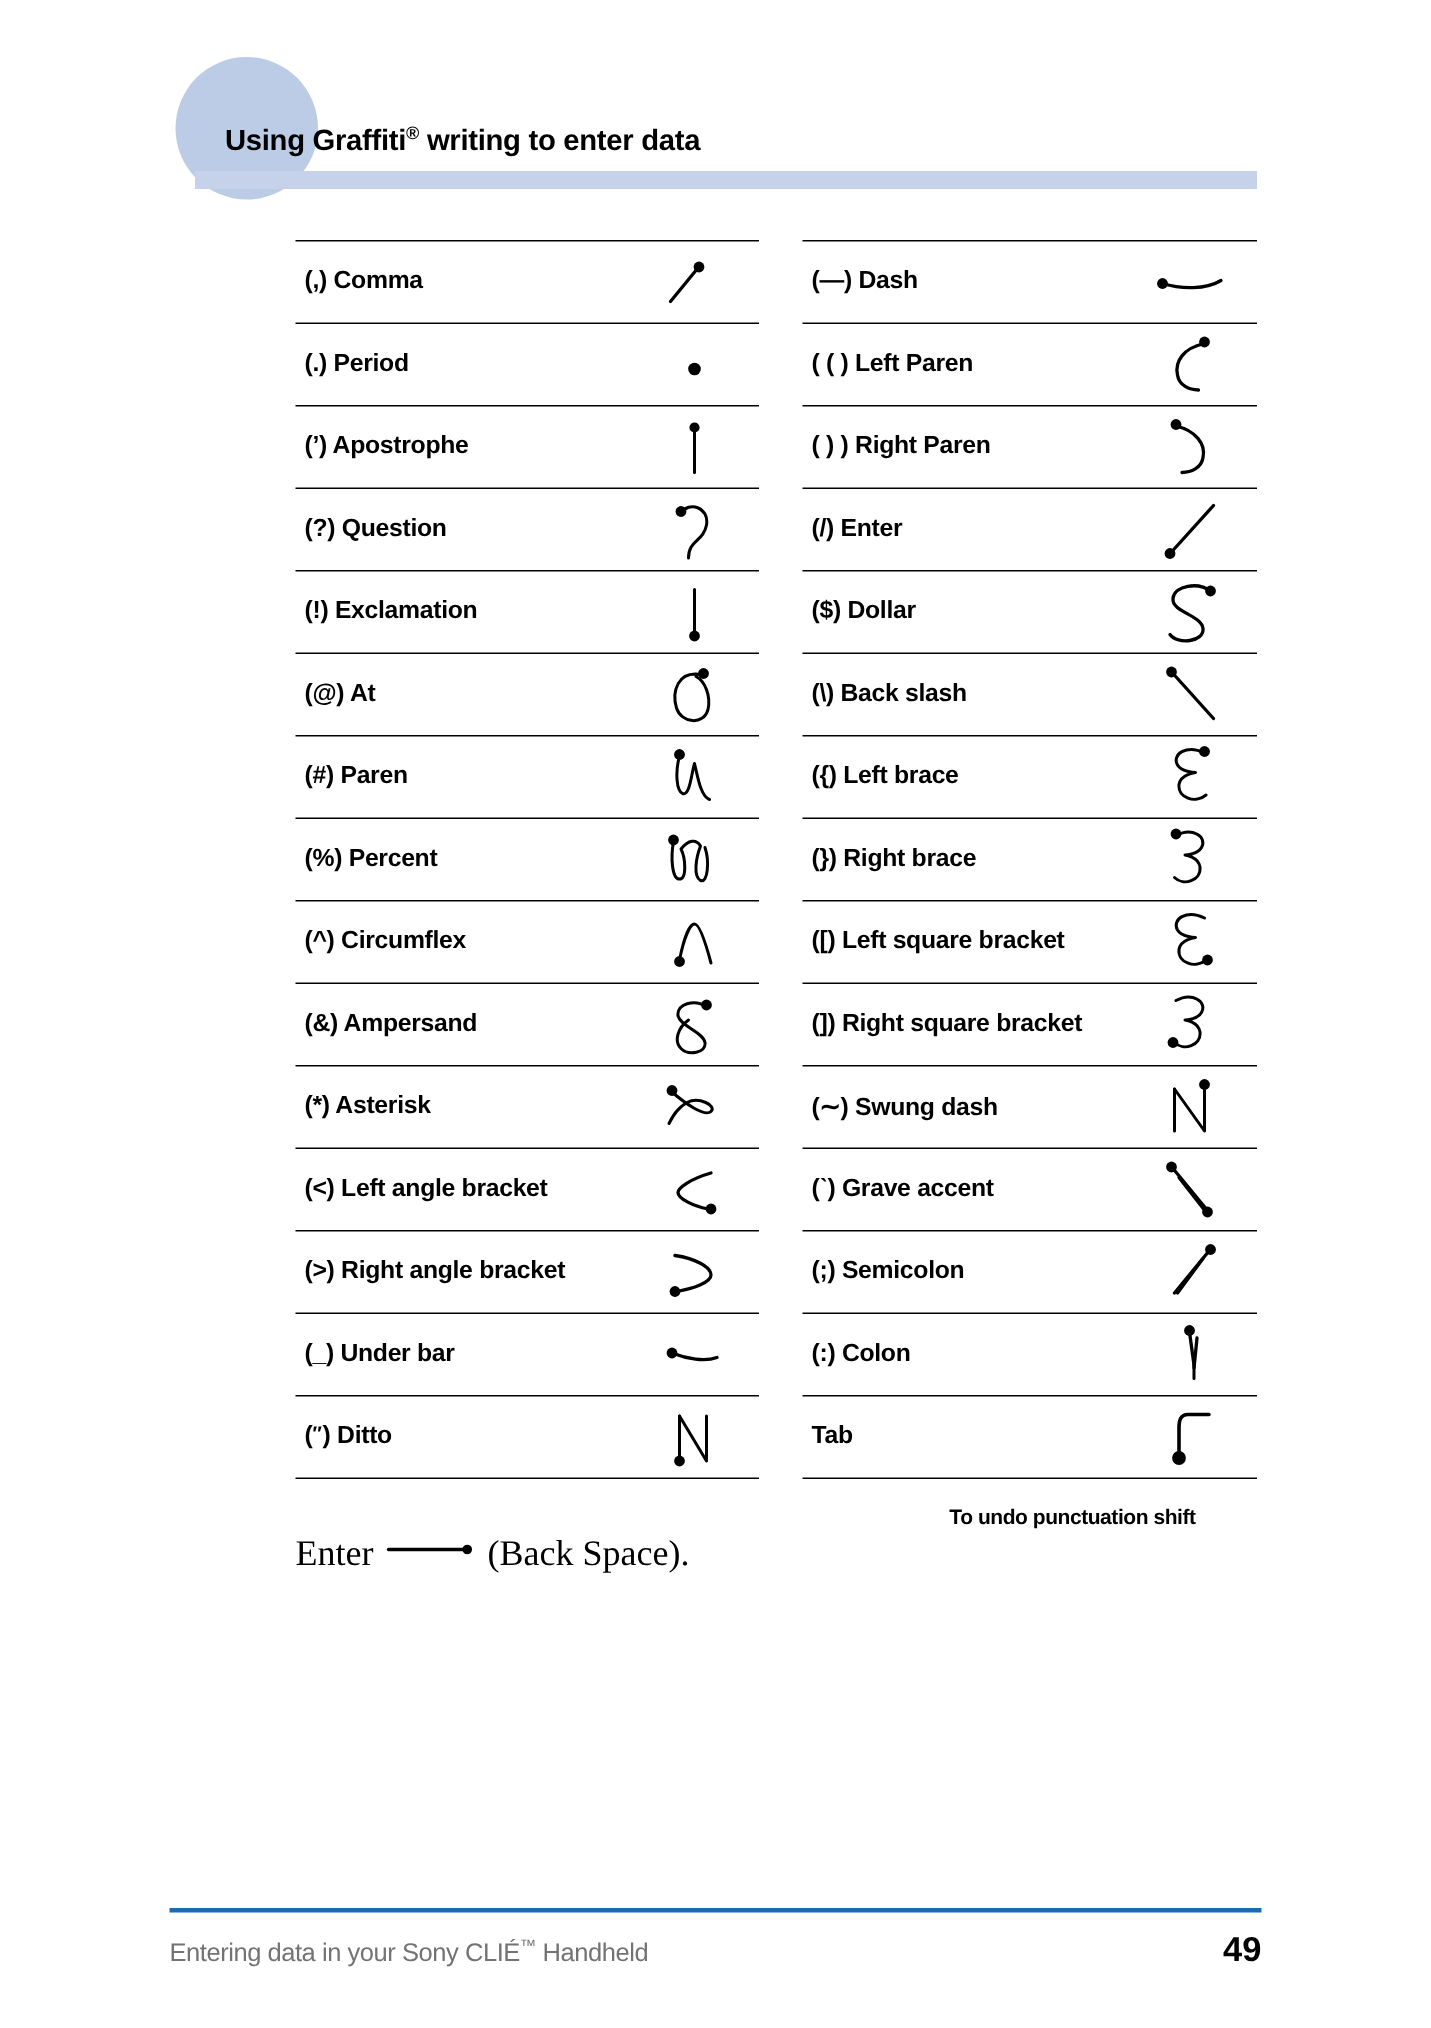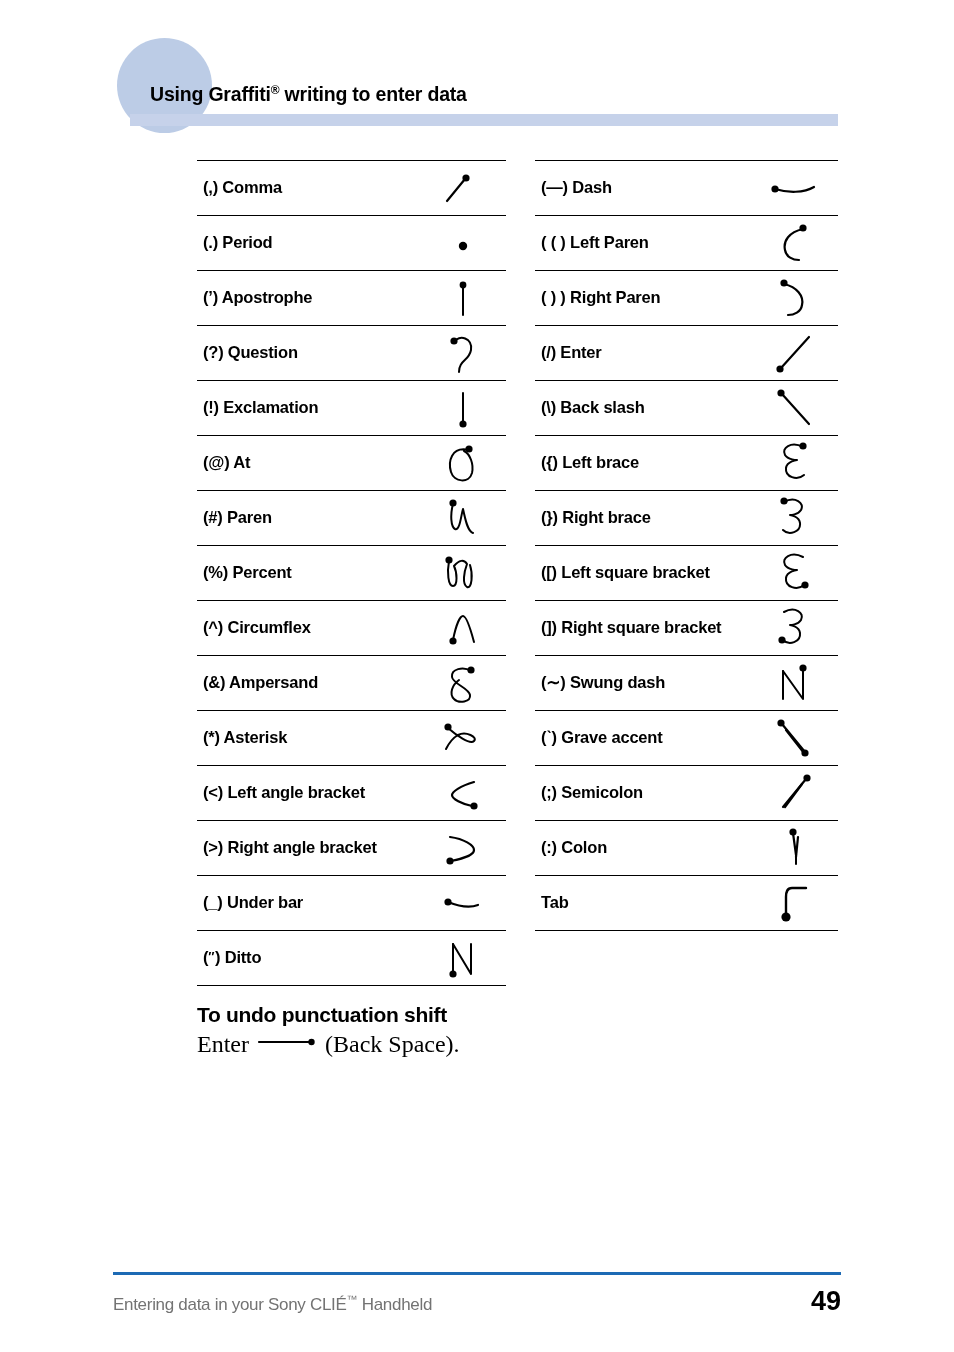--- a/index.html
+++ b/index.html
@@ -112,26 +112,27 @@
   .glyph svg { display: block; margin: 0 auto; }
 
   
   #undo-section {
     position: absolute;
     left: 197px;
     top: 1003px;
     width: 600px;
   }
   #undo-heading {
-    font-size: 21px;
+    font-size: 14px;
     font-weight: bold;
     color: #000000;
     letter-spacing: -0.3px;
     margin: 0 0 4px 0;
     font-family: "Liberation Sans", sans-serif;
+    text-align: right;
   }
   #undo-line {
     font-family: "Liberation Serif", serif;
     font-size: 24px;
     color: #000000;
     display: flex;
     align-items: center;
     gap: 7px;
     white-space: nowrap;
   }
@@ -159,21 +160,21 @@
     color: #737373;
     letter-spacing: -0.3px;
     font-family: "Liberation Sans", sans-serif;
   }
   #footer-text .tm {
     font-size: 11px;
     vertical-align: super;
     line-height: 0;
   }
   #footer-page {
-    font-size: 27px;
+    font-size: 23px;
     font-weight: bold;
     color: #000000;
   }
 </style>
 </head>
 <body>
 
 <div id="header-area">
   <div id="header-circle"></div>
   <div id="header-bar"></div>
@@ -351,20 +352,29 @@
                 <path d="M13 10 C26 13 33 22 31 31 C30 38 23 41 17 41" fill="none" stroke="#000" stroke-width="2.2" stroke-linecap="round" stroke-linejoin="round"></path>
               </svg>
             </td>
           </tr>
           <tr class="">
             <td class="label">(/) Enter</td>
             <td class="glyph">
               <svg width="48" height="48" viewBox="0 0 48 48">
                 <circle cx="9" cy="40" r="3.6" fill="#000"></circle>
                 <path d="M10 39 L38 8" fill="none" stroke="#000" stroke-width="2.2" stroke-linecap="round" stroke-linejoin="round"></path>
+              </svg>
+            </td>
+          </tr>
+          <tr class="">
+            <td class="label">($) Dollar</td>
+            <td class="glyph">
+              <svg width="48" height="50" viewBox="0 0 48 50">
+                <circle cx="36" cy="11" r="3.6" fill="#000"></circle>
+                <path d="M36 11 C28 5 12 7 11 16 C10 25 30 27 31 36 C32 45 14 47 9 40" fill="none" stroke="#000" stroke-width="2.2" stroke-linecap="round" stroke-linejoin="round"></path>
               </svg>
             </td>
           </tr>
           <tr class="">
             <td class="label">(\) Back slash</td>
             <td class="glyph">
               <svg width="48" height="48" viewBox="0 0 48 48">
                 <circle cx="10" cy="9" r="3.6" fill="#000"></circle>
                 <path d="M11 10 L38 40" fill="none" stroke="#000" stroke-width="2.2" stroke-linecap="round" stroke-linejoin="round"></path>
               </svg>

